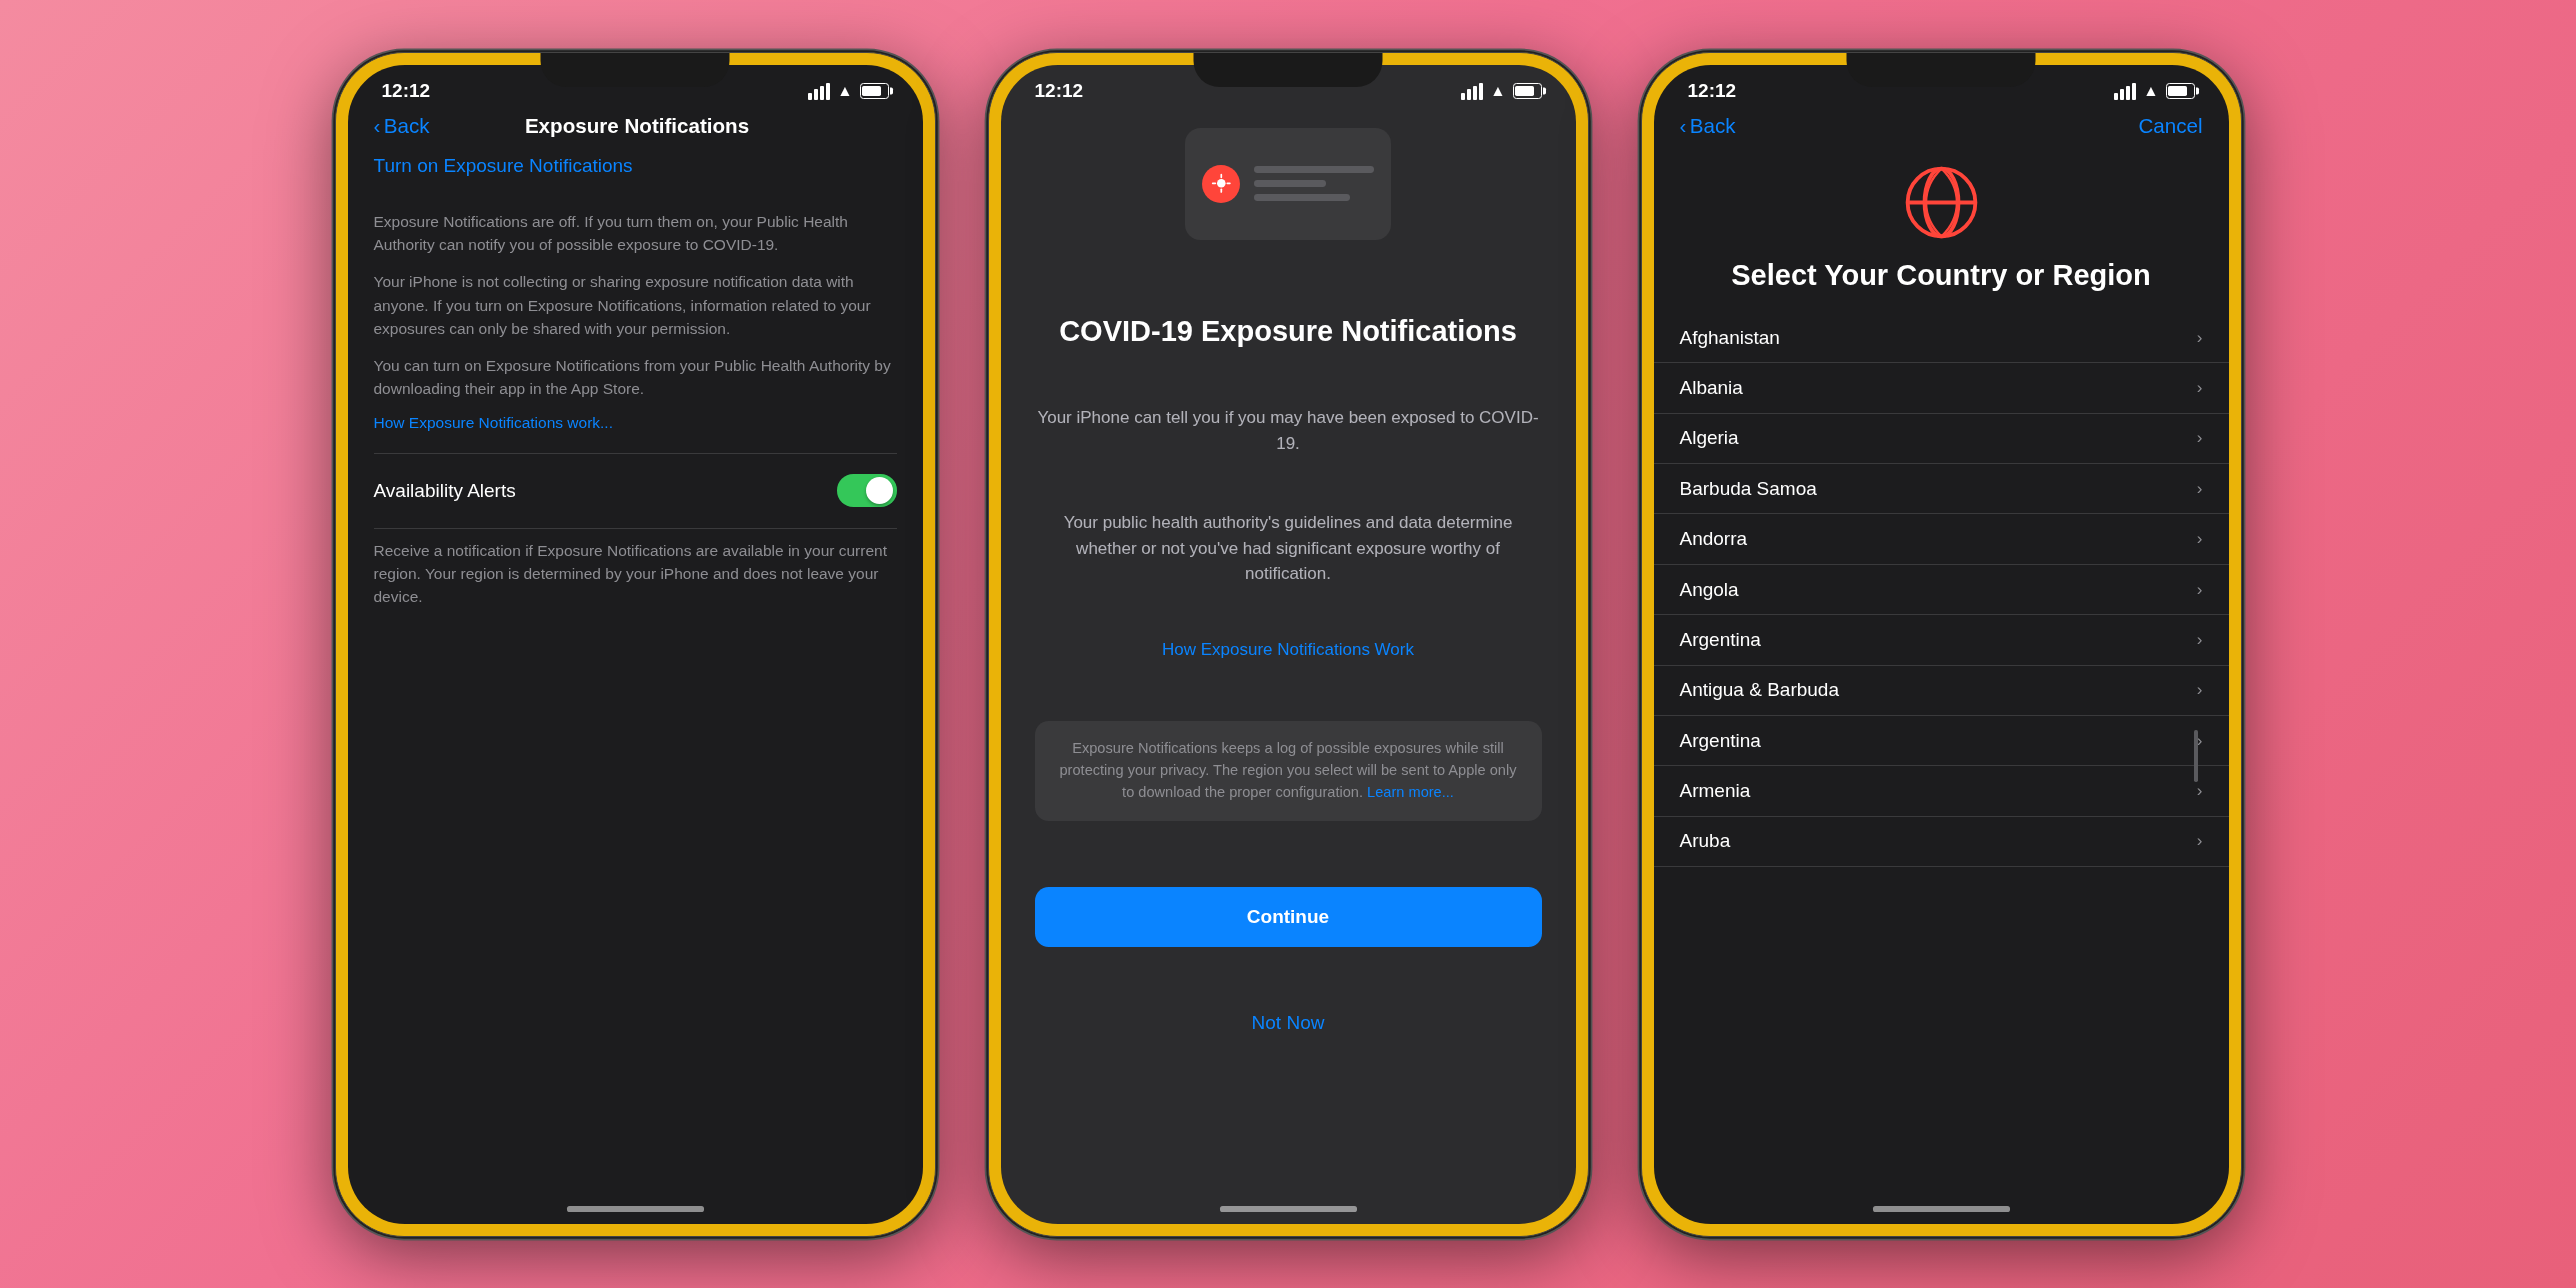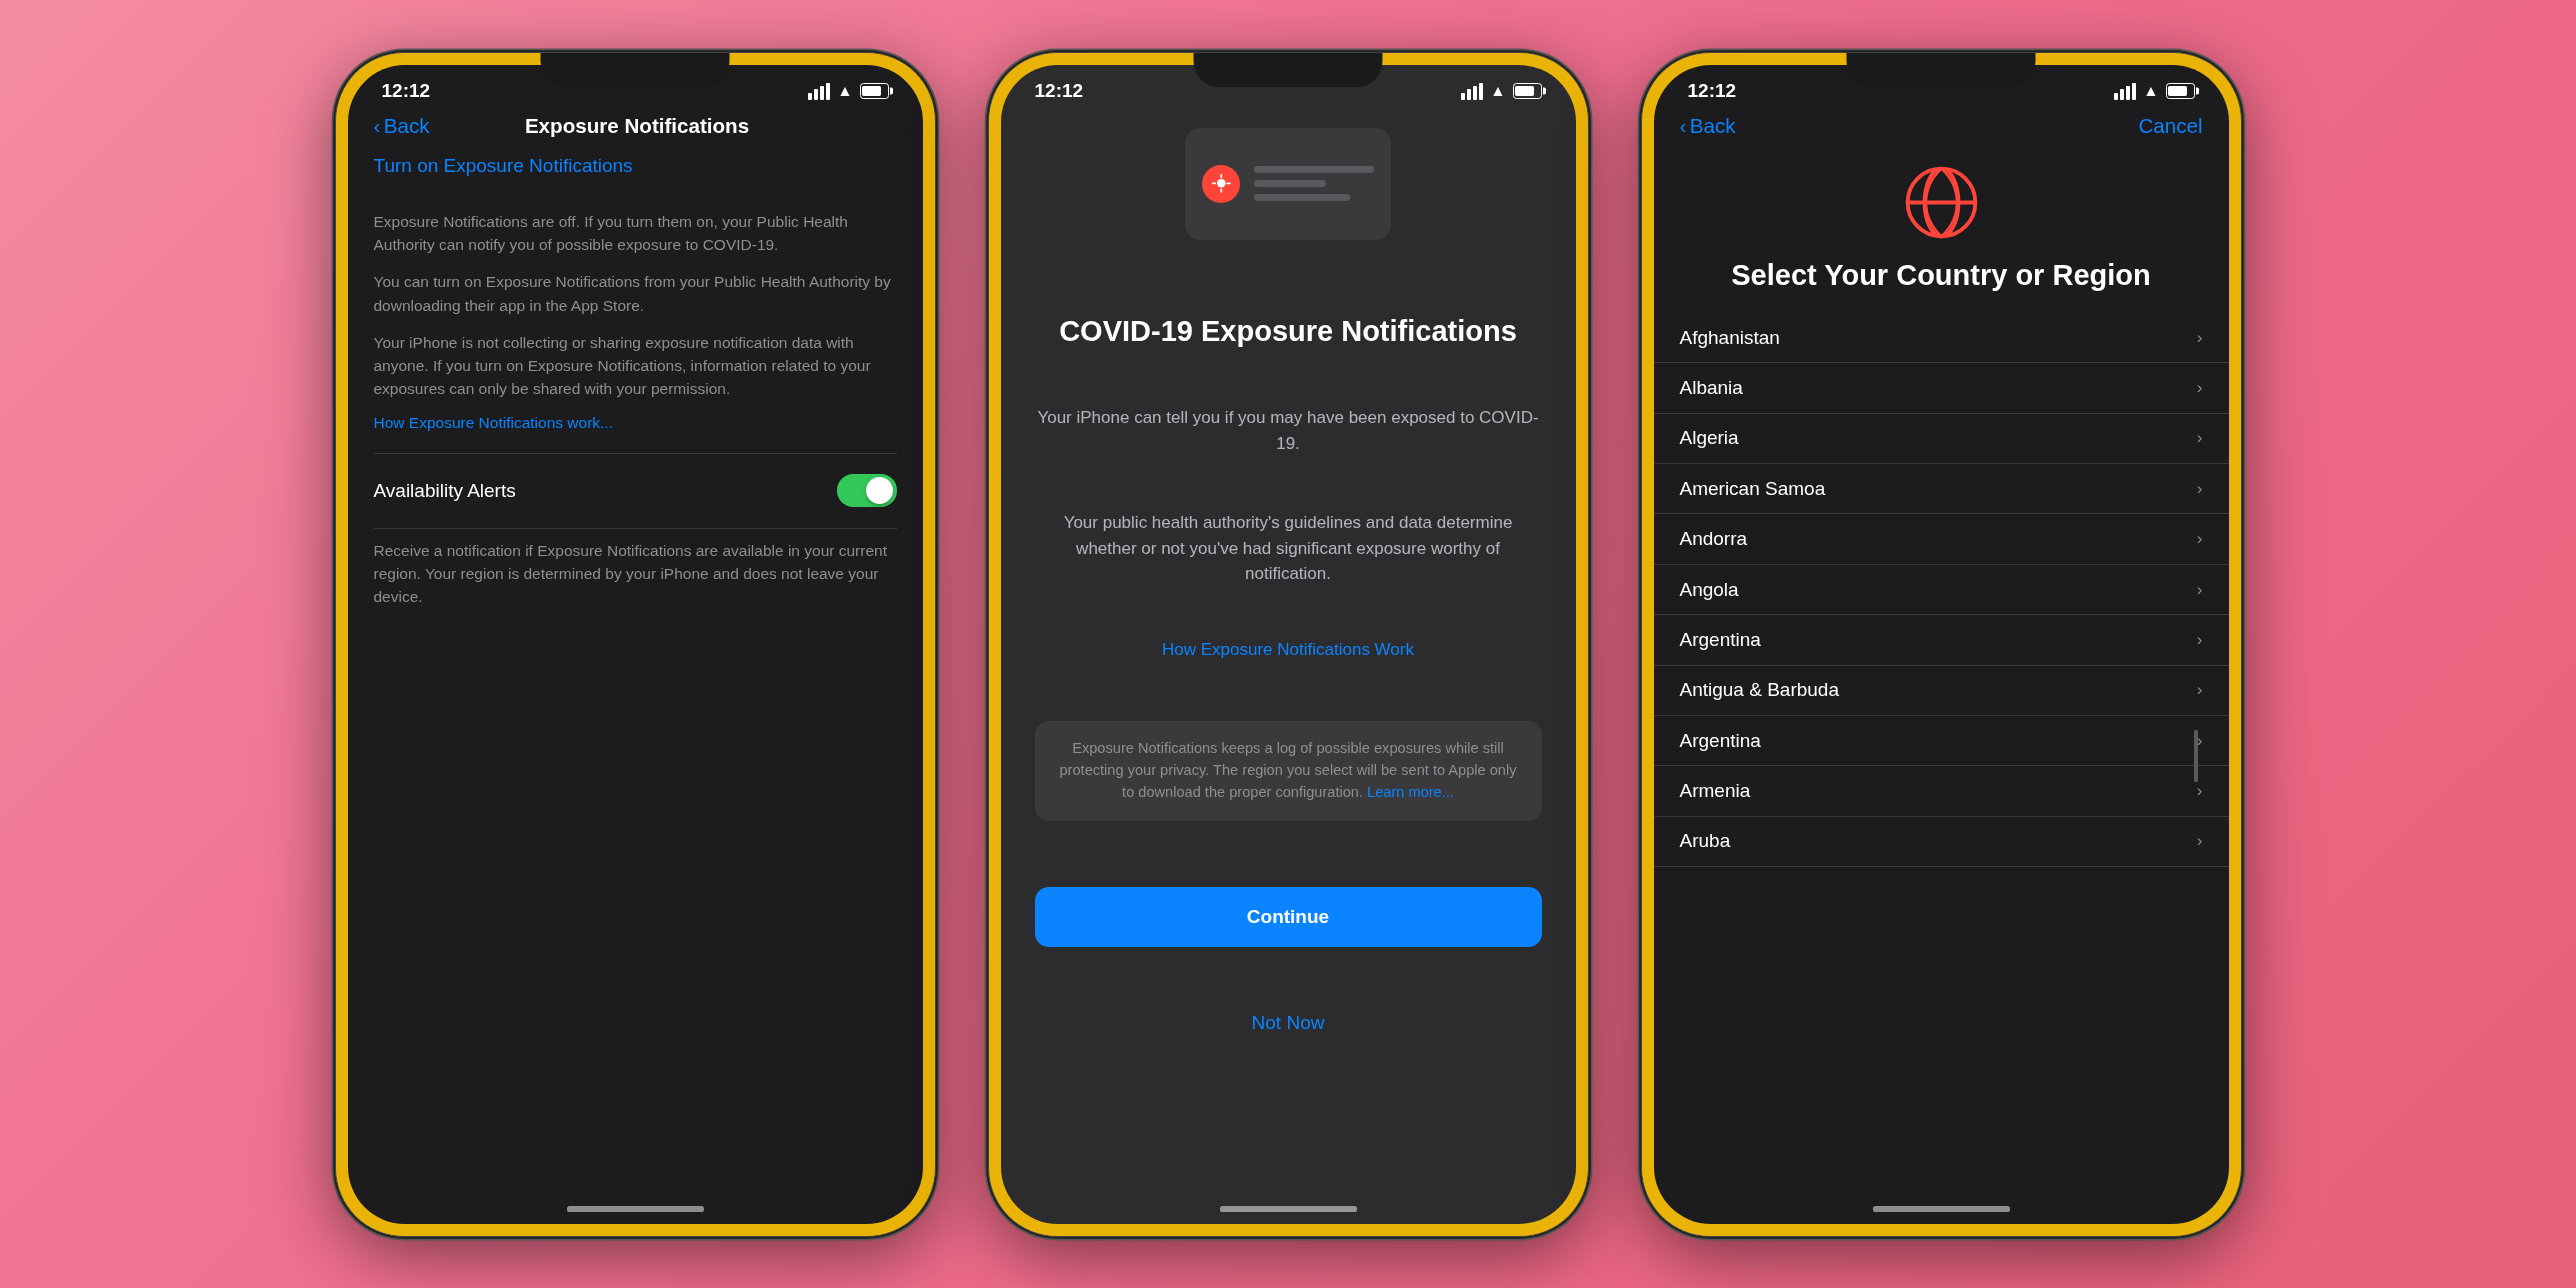--- a/index.html
+++ b/index.html
@@ -455,22 +455,22 @@
         <span>Back</span>
       </span>
       <span class="nav-title">Exposure Notifications</span>
       <span style="width:52px"></span>
     </div>
 
     <div class="screen-content">
       <span class="turn-on-link">Turn on Exposure Notifications</span>
 
       <p class="body-text">Exposure Notifications are off. If you turn them on, your Public Health Authority can notify you of possible exposure to COVID-19.</p>
+      <p class="body-text">Your iPhone is not collecting or sharing exposure notification data with anyone. If you turn on Exposure Notifications, information related to your exposures can only be shared with your permission.</p>
       <p class="body-text">You can turn on Exposure Notifications from your Public Health Authority by downloading their app in the App Store.</p>
-      <p class="body-text">Your iPhone is not collecting or sharing exposure notification data with anyone. If you turn on Exposure Notifications, information related to your exposures can only be shared with your permission.</p>
 
       <span class="link-text">How Exposure Notifications work...</span>
 
       <div class="divider"></div>
 
       <div class="toggle-row">
         <span class="toggle-label">Availability Alerts</span>
         <div class="toggle">
           <div class="toggle-knob"></div>
         </div>
@@ -593,21 +593,21 @@
       </div>
       <div class="country-item">
         <span class="country-name">Albania</span>
         <span class="chevron">›</span>
       </div>
       <div class="country-item">
         <span class="country-name">Algeria</span>
         <span class="chevron">›</span>
       </div>
       <div class="country-item">
-        <span class="country-name">American Samoa</span>
+        <span class="country-name">Barbuda Samoa</span>
         <span class="chevron">›</span>
       </div>
       <div class="country-item">
         <span class="country-name">Andorra</span>
         <span class="chevron">›</span>
       </div>
       <div class="country-item">
         <span class="country-name">Angola</span>
         <span class="chevron">›</span>
       </div>

